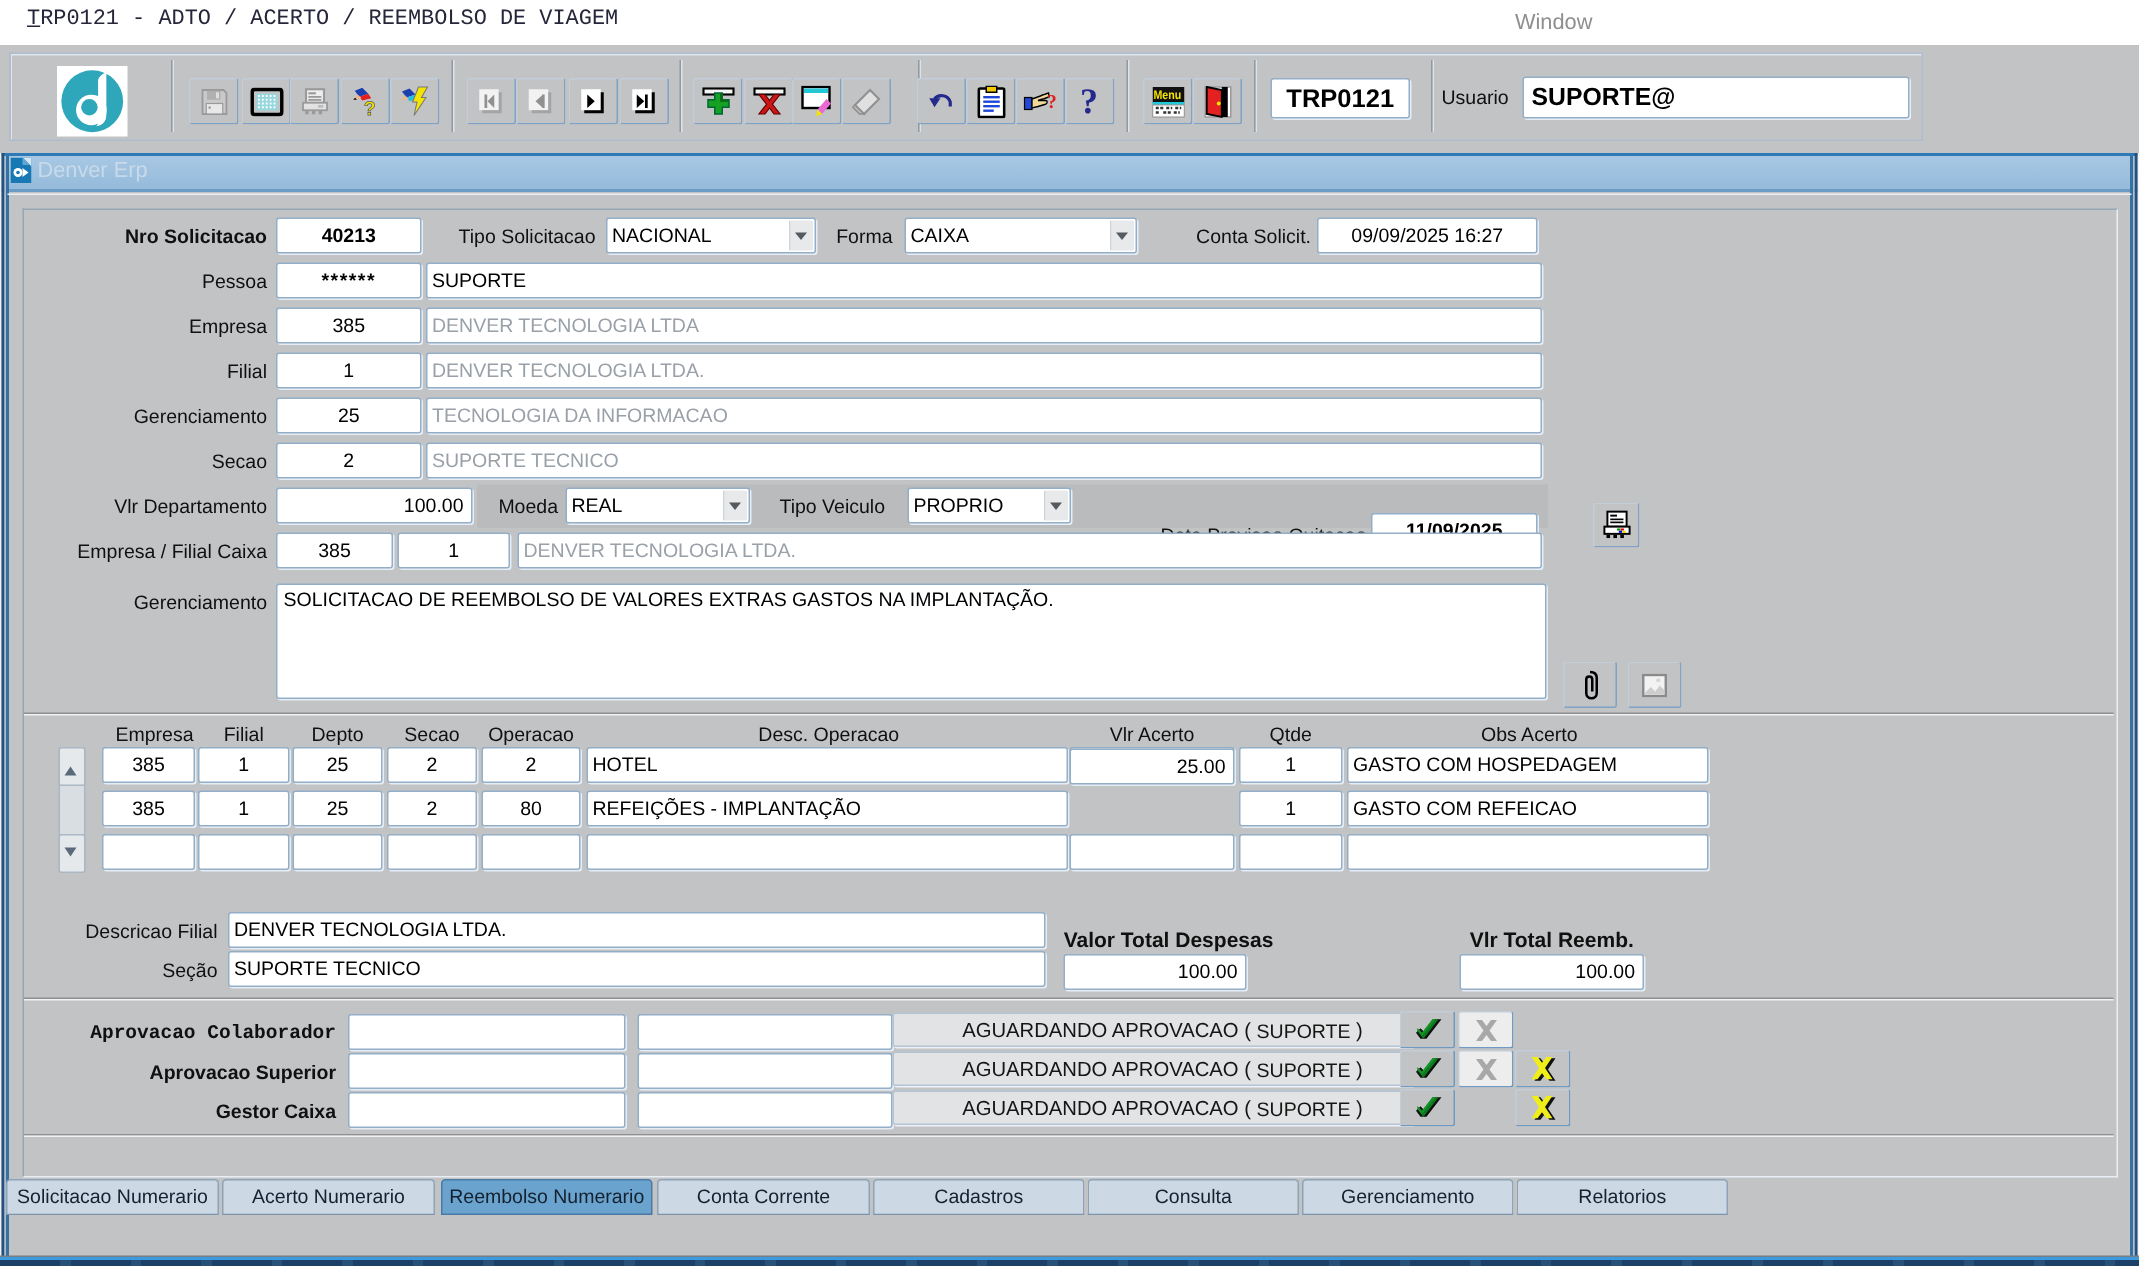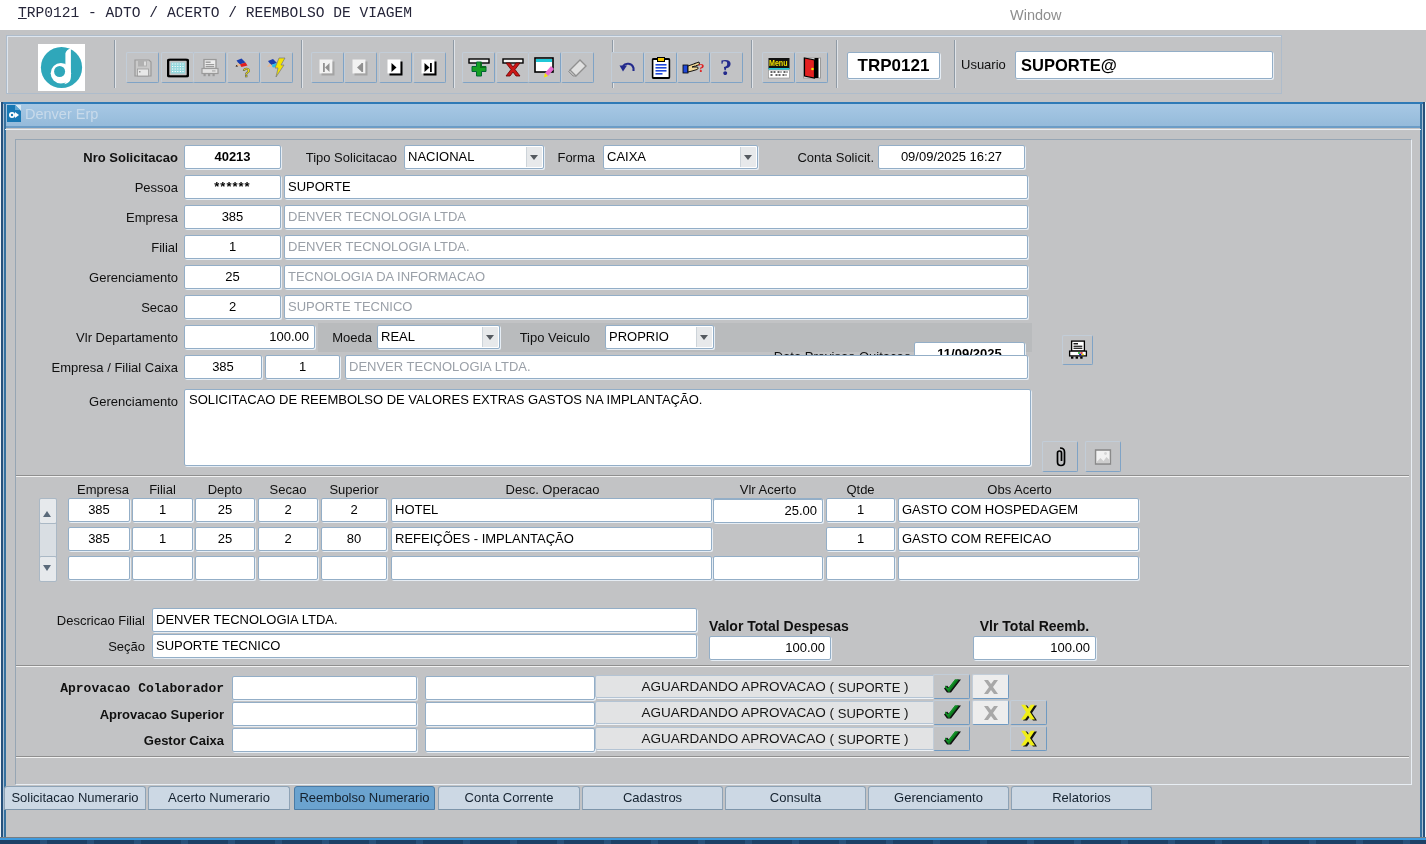--- a/index.html
+++ b/index.html
@@ -336,21 +336,21 @@
 </svg>
     </div>
 <div class="hr" style="left:16px;top:475px;width:1393px;"></div>
 </div>
 <div id="grid">
 
 <div class="gh" style="left:72px;top:482px;width:62px;">Empresa</div>
 <div class="gh" style="left:132px;top:482px;width:61px;">Filial</div>
 <div class="gh" style="left:195px;top:482px;width:60px;">Depto</div>
 <div class="gh" style="left:258px;top:482px;width:60px;">Secao</div>
-<div class="gh" style="left:321px;top:482px;width:66px;">Superior</div>
+<div class="gh" style="left:321px;top:482px;width:66px;">Operacao</div>
 <div class="gh" style="left:391px;top:482px;width:323px;">Desc. Operacao</div>
 <div class="gh" style="left:713px;top:482px;width:110px;">Vlr Acerto</div>
 <div class="gh" style="left:826px;top:482px;width:69px;">Qtde</div>
 <div class="gh" style="left:898px;top:482px;width:243px;">Obs Acerto</div>
 
 <div class="abs" style="left:39px;top:498px;width:16px;height:82px;background:#d9dee3;border:1px solid #aab8c5;border-radius:2px;"></div>
 <div class="abs" style="left:39px;top:498px;width:16px;height:24px;background:#e6e9ec;border:1px solid #aab8c5;border-radius:2px;"></div>
 <div class="abs" style="left:43px;top:507px;width:0;height:0;border:4px solid transparent;border-bottom:6px solid #5a6a7a;"></div>
 <div class="abs" style="left:39px;top:556px;width:16px;height:24px;background:#e6e9ec;border:1px solid #aab8c5;border-radius:2px;"></div>
 <div class="abs" style="left:43px;top:565px;width:0;height:0;border:4px solid transparent;border-top:6px solid #5a6a7a;"></div>

